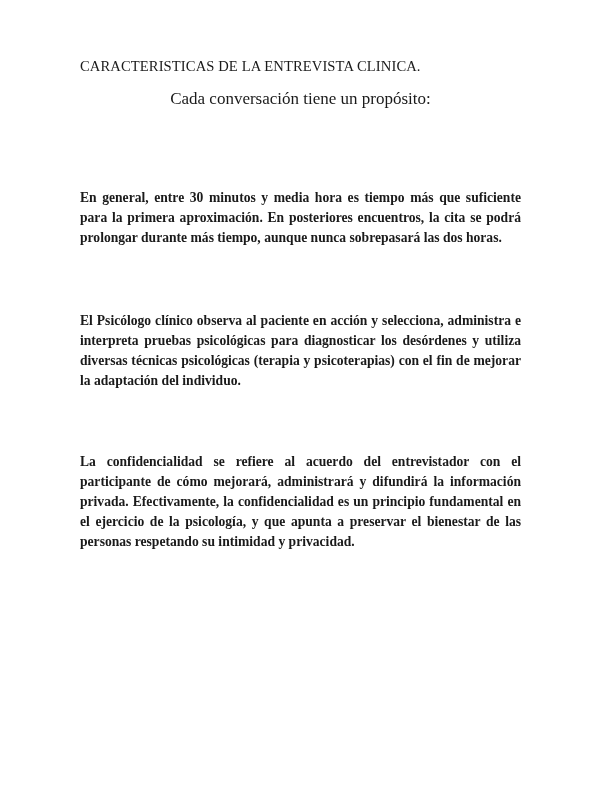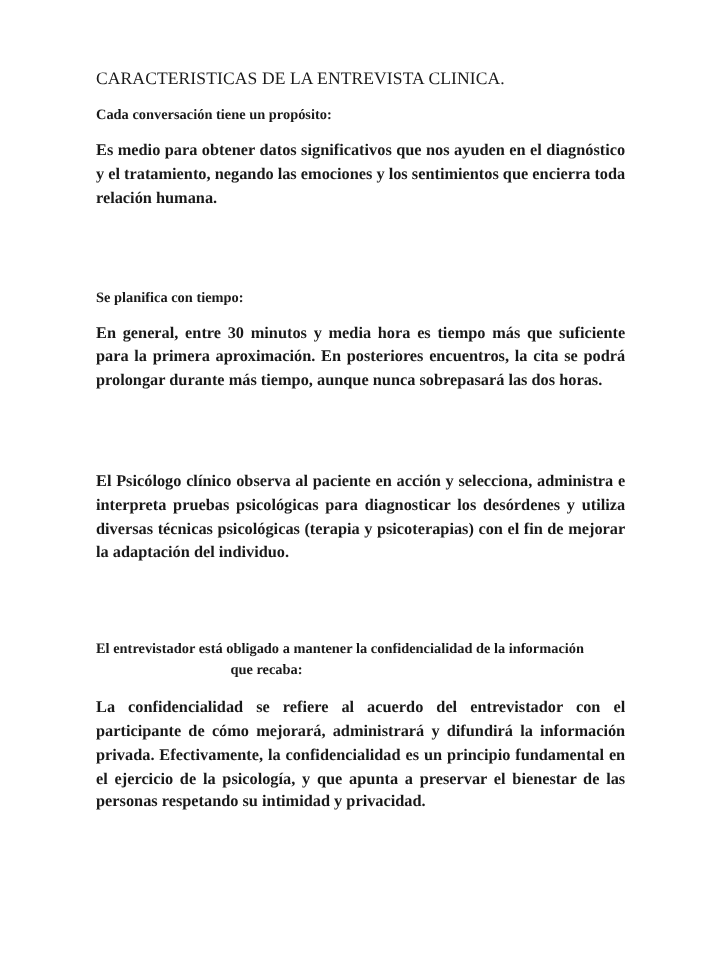--- a/index.html
+++ b/index.html
@@ -37,25 +37,25 @@
     font-weight: normal;
     line-height: 1.30;
     margin: 0 0 12.5px 0;
     letter-spacing: 0.1px;
     text-align: left;
     white-space: nowrap;
   }
 
   
   .section-heading {
-    font-size: 12px;
-    font-weight: bold;
+    font-size: 17px;
+    font-weight: normal;
     line-height: 1.33;
     margin: 0 0 11px 0;
-    text-align: left;
+    text-align: center;
   }
 
   
   .section-heading.wrapped {
     line-height: 1.47;
     margin-bottom: 12px;
   }
 
   .tab-gap {
     display: inline-block;
@@ -84,38 +84,34 @@
 </head>
 <body>
 
 <div class="page">
   <div class="doc-body">
 
     <h1 class="doc-title">CARACTERISTICAS DE LA ENTREVISTA CLINICA.</h1>
 
     <div class="section">
       <p class="section-heading">Cada conversación tiene un propósito:</p>
-      <p class="section-body">Es medio para obtener datos significativos que nos ayuden en el diagnóstico y el tratamiento, negando las emociones y los sentimientos que encierra toda relación humana.</p>
     </div>
 
     <div class="gap-1"></div>
 
     <div class="section">
-      <p class="section-heading">Se planifica con tiempo:</p>
       <p class="section-body">En general, entre 30 minutos y media hora es tiempo más que suficiente para la primera aproximación. En posteriores encuentros, la cita se podrá prolongar durante más tiempo, aunque nunca sobrepasará las dos horas.</p>
     </div>
 
     <div class="gap-2"></div>
 
     <div class="section">
       <p class="section-body">El Psicólogo clínico observa al paciente en acción y selecciona, administra e interpreta pruebas psicológicas para diagnosticar los desórdenes y utiliza diversas técnicas psicológicas (terapia y psicoterapias) con el fin de mejorar la adaptación del individuo.</p>
     </div>
 
     <div class="gap-3"></div>
 
     <div class="section">
-      <p class="section-heading wrapped"><span>El entrevistador está obligado a mantener la confidencialidad de la</span>
-        <span>información</span><span class="tab-gap"></span><span>que recaba:</span></p>
       <p class="section-body">La confidencialidad se refiere al acuerdo del entrevistador con el participante de cómo mejorará, administrará y difundirá la información privada. Efectivamente, la confidencialidad es un principio fundamental en el ejercicio de la psicología, y que apunta a preservar el bienestar de las personas respetando su intimidad y privacidad.</p>
     </div>
 
   </div>
 </div>
 
 </body></html>

